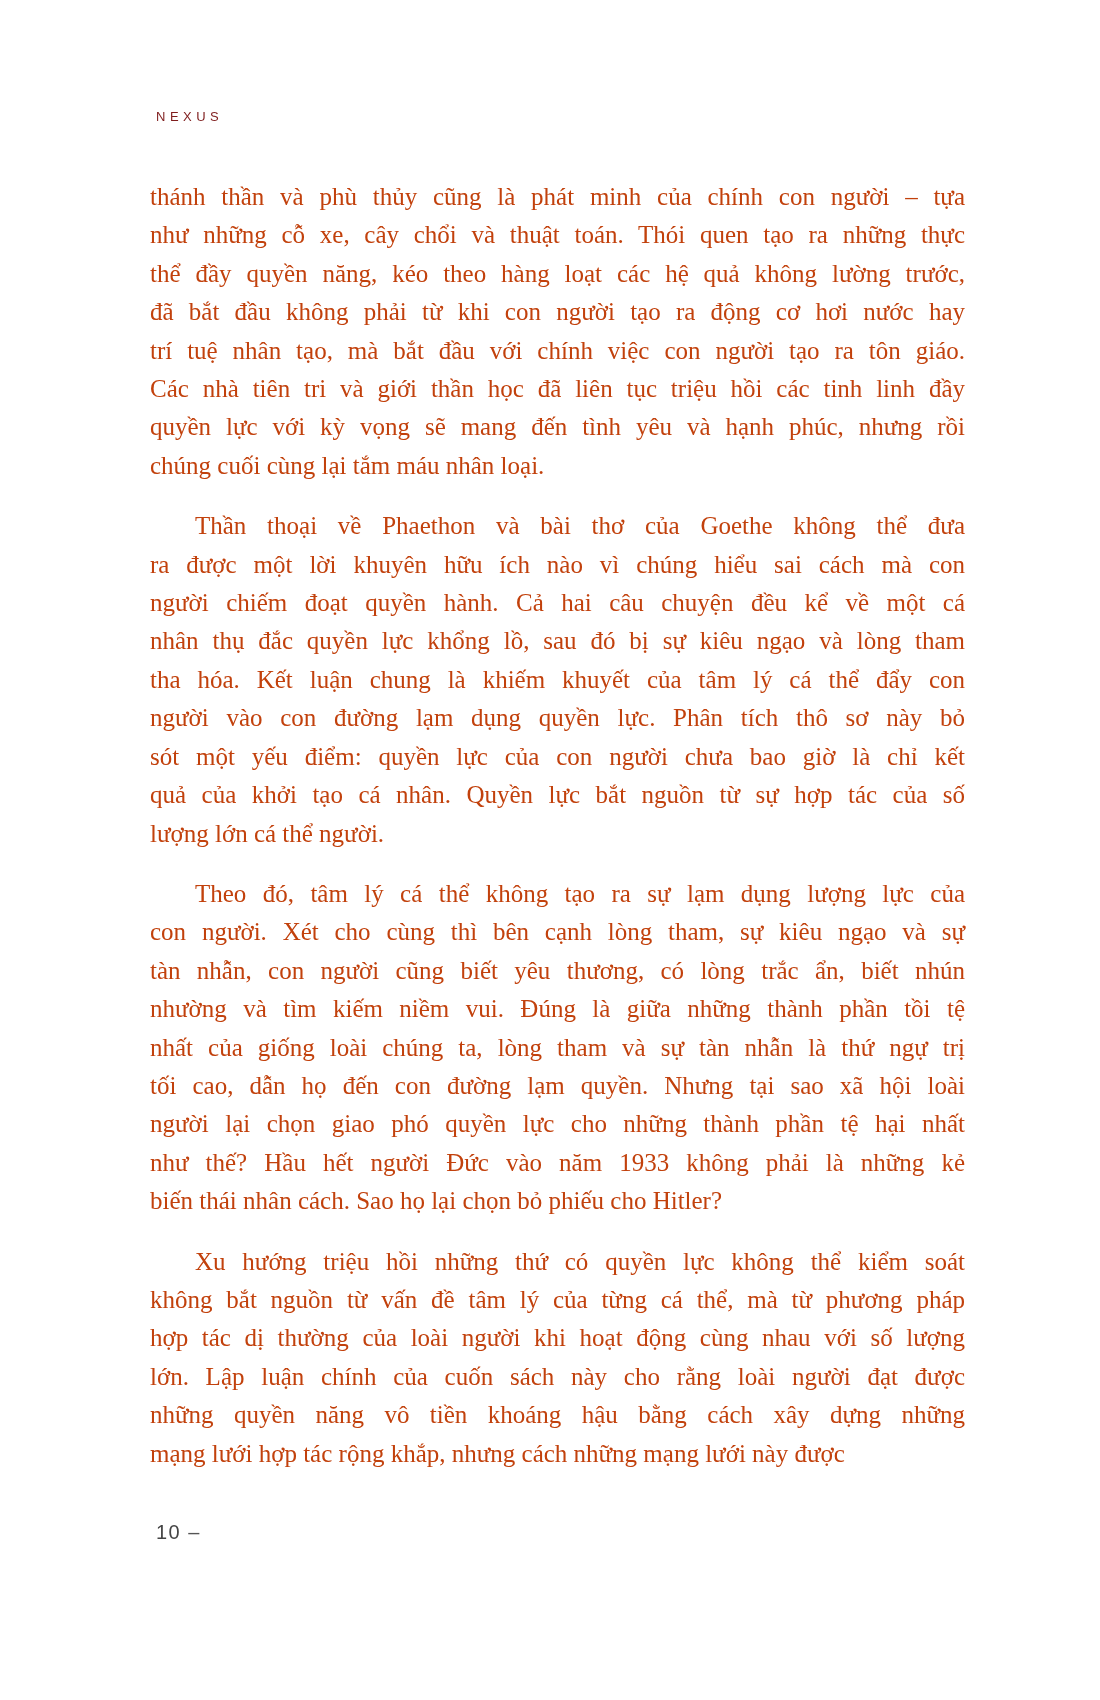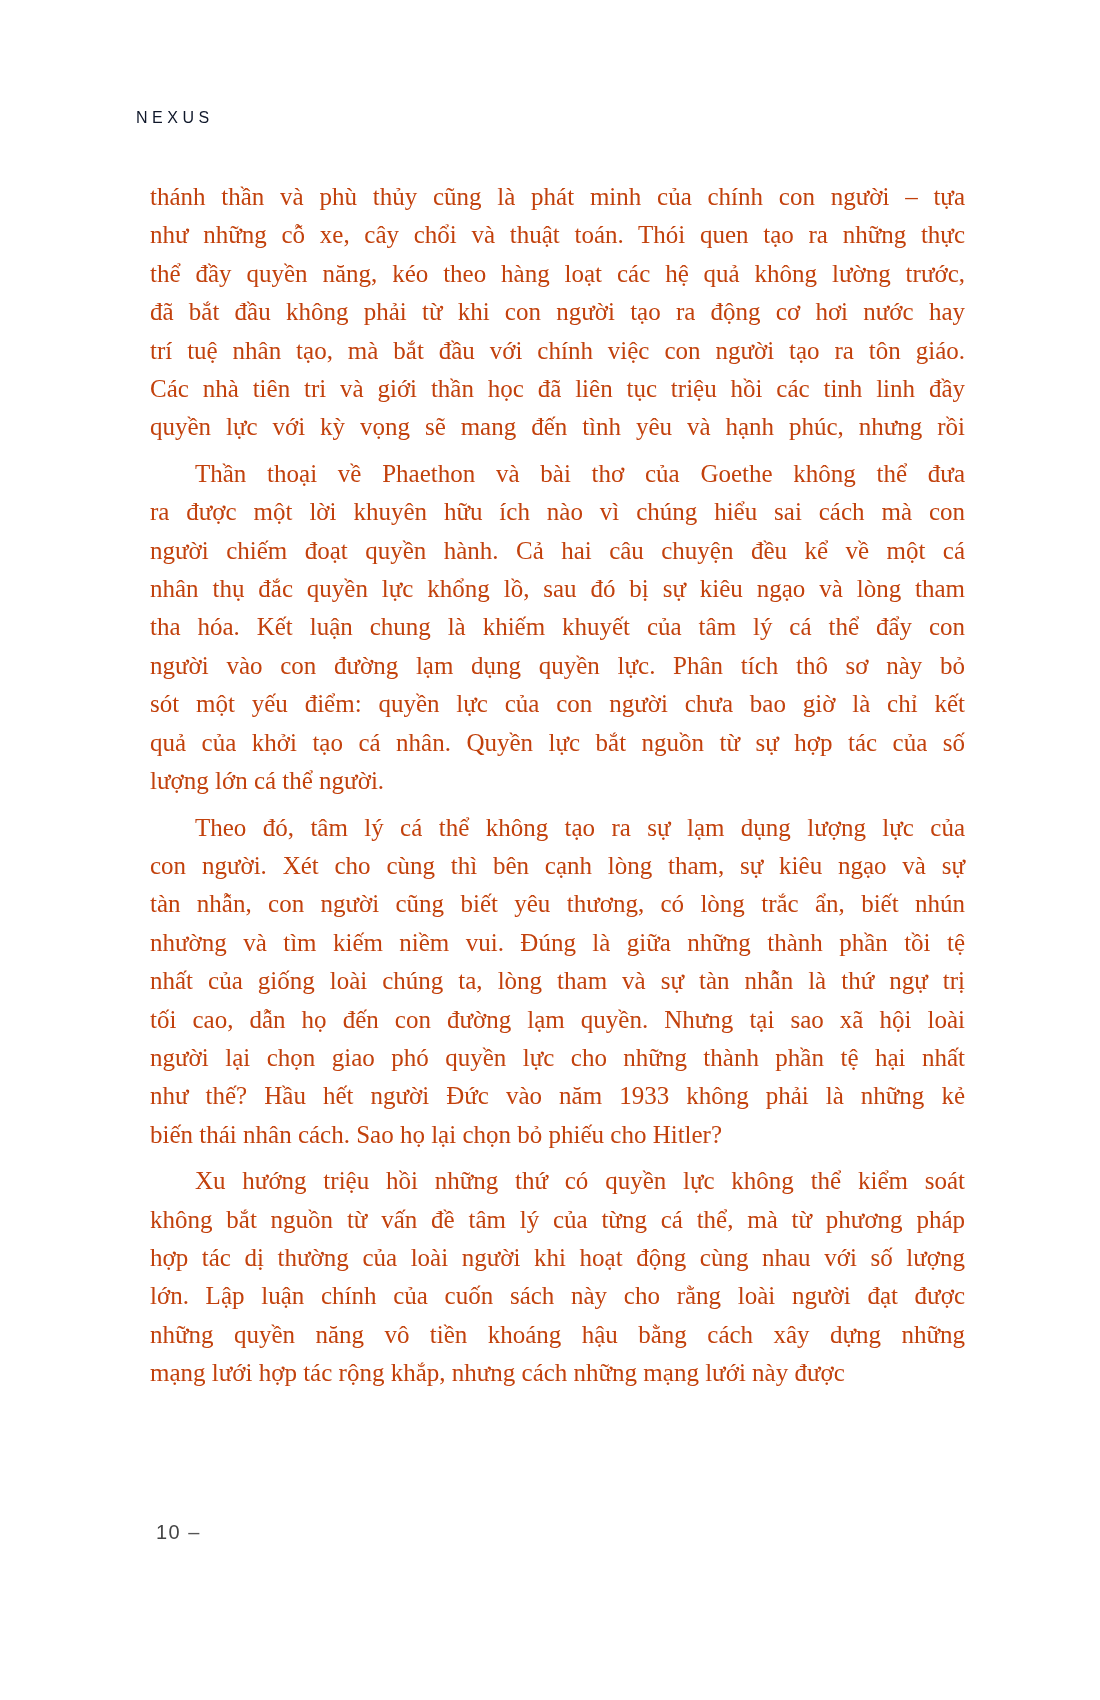--- a/index.html
+++ b/index.html
@@ -10,39 +10,39 @@
   .page {
     position: relative;
     width: 1100px;
     height: 1700px;
     background: #ffffff;
     overflow: hidden;
     font-family: "Liberation Serif", "DejaVu Serif", serif;
   }
   .running-header {
     position: absolute;
-    left: 136px;
+    left: 156px;
     top: 109px;
     font-family: "Liberation Sans", "DejaVu Sans", sans-serif;
-    font-size: 16px;
+    font-size: 13px;
     font-weight: 400;
     letter-spacing: 4.5px;
-    color: #0f172a;
+    color: #7f1d1d;
   }
   .body-text {
     position: absolute;
     left: 150px;
     top: 178px;
     width: 815px;
     font-size: 25px;
     line-height: 38.4px;
     color: #c2410c;
   }
   .para + .para {
-    margin-top: 8px;
+    margin-top: 22px;
   }
   .line {
     text-align: justify;
     text-align-last: justify;
   }
   .line.last {
     text-align-last: left;
   }
   .para.indent .line:first-child {
     text-indent: 45px;
@@ -69,20 +69,21 @@
 
   <div class="body-text" id="body-text">
       <div class="para">
         <div class="line">thánh thần và phù thủy cũng là phát minh của chính con người – tựa</div>
         <div class="line">như những cỗ xe, cây chổi và thuật toán. Thói quen tạo ra những thực</div>
         <div class="line">thể đầy quyền năng, kéo theo hàng loạt các hệ quả không lường trước,</div>
         <div class="line">đã bắt đầu không phải từ khi con người tạo ra động cơ hơi nước hay</div>
         <div class="line">trí tuệ nhân tạo, mà bắt đầu với chính việc con người tạo ra tôn giáo.</div>
         <div class="line">Các nhà tiên tri và giới thần học đã liên tục triệu hồi các tinh linh đầy</div>
         <div class="line">quyền lực với kỳ vọng sẽ mang đến tình yêu và hạnh phúc, nhưng rồi</div>
+        <div class="line last">chúng cuối cùng lại tắm máu nhân loại.</div>
       </div>
       <div class="para indent">
         <div class="line">Thần thoại về Phaethon và bài thơ của Goethe không thể đưa</div>
         <div class="line">ra được một lời khuyên hữu ích nào vì chúng hiểu sai cách mà con</div>
         <div class="line">người chiếm đoạt quyền hành. Cả hai câu chuyện đều kể về một cá</div>
         <div class="line">nhân thụ đắc quyền lực khổng lồ, sau đó bị sự kiêu ngạo và lòng tham</div>
         <div class="line">tha hóa. Kết luận chung là khiếm khuyết của tâm lý cá thể đẩy con</div>
         <div class="line">người vào con đường lạm dụng quyền lực. Phân tích thô sơ này bỏ</div>
         <div class="line">sót một yếu điểm: quyền lực của con người chưa bao giờ là chỉ kết</div>
         <div class="line">quả của khởi tạo cá nhân. Quyền lực bắt nguồn từ sự hợp tác của số</div>

